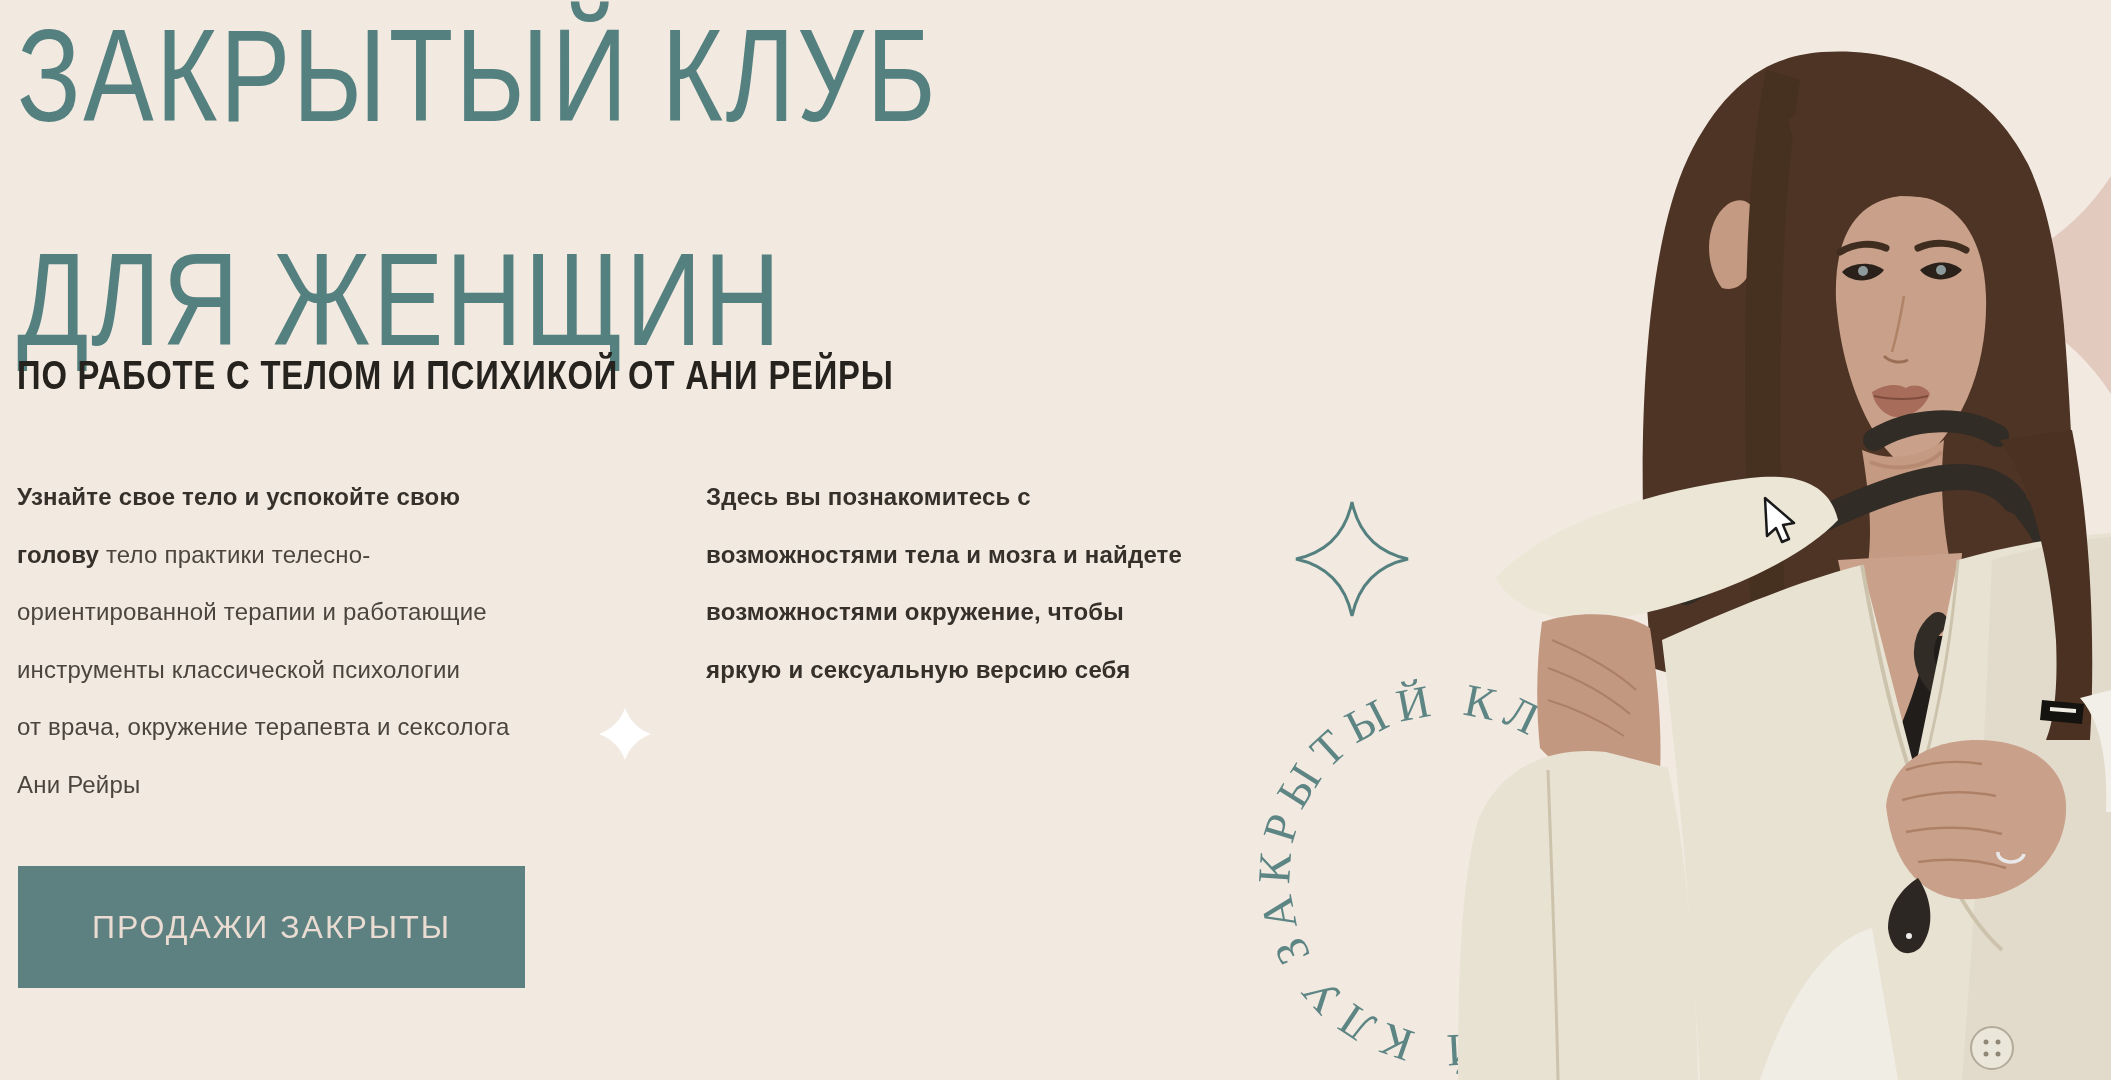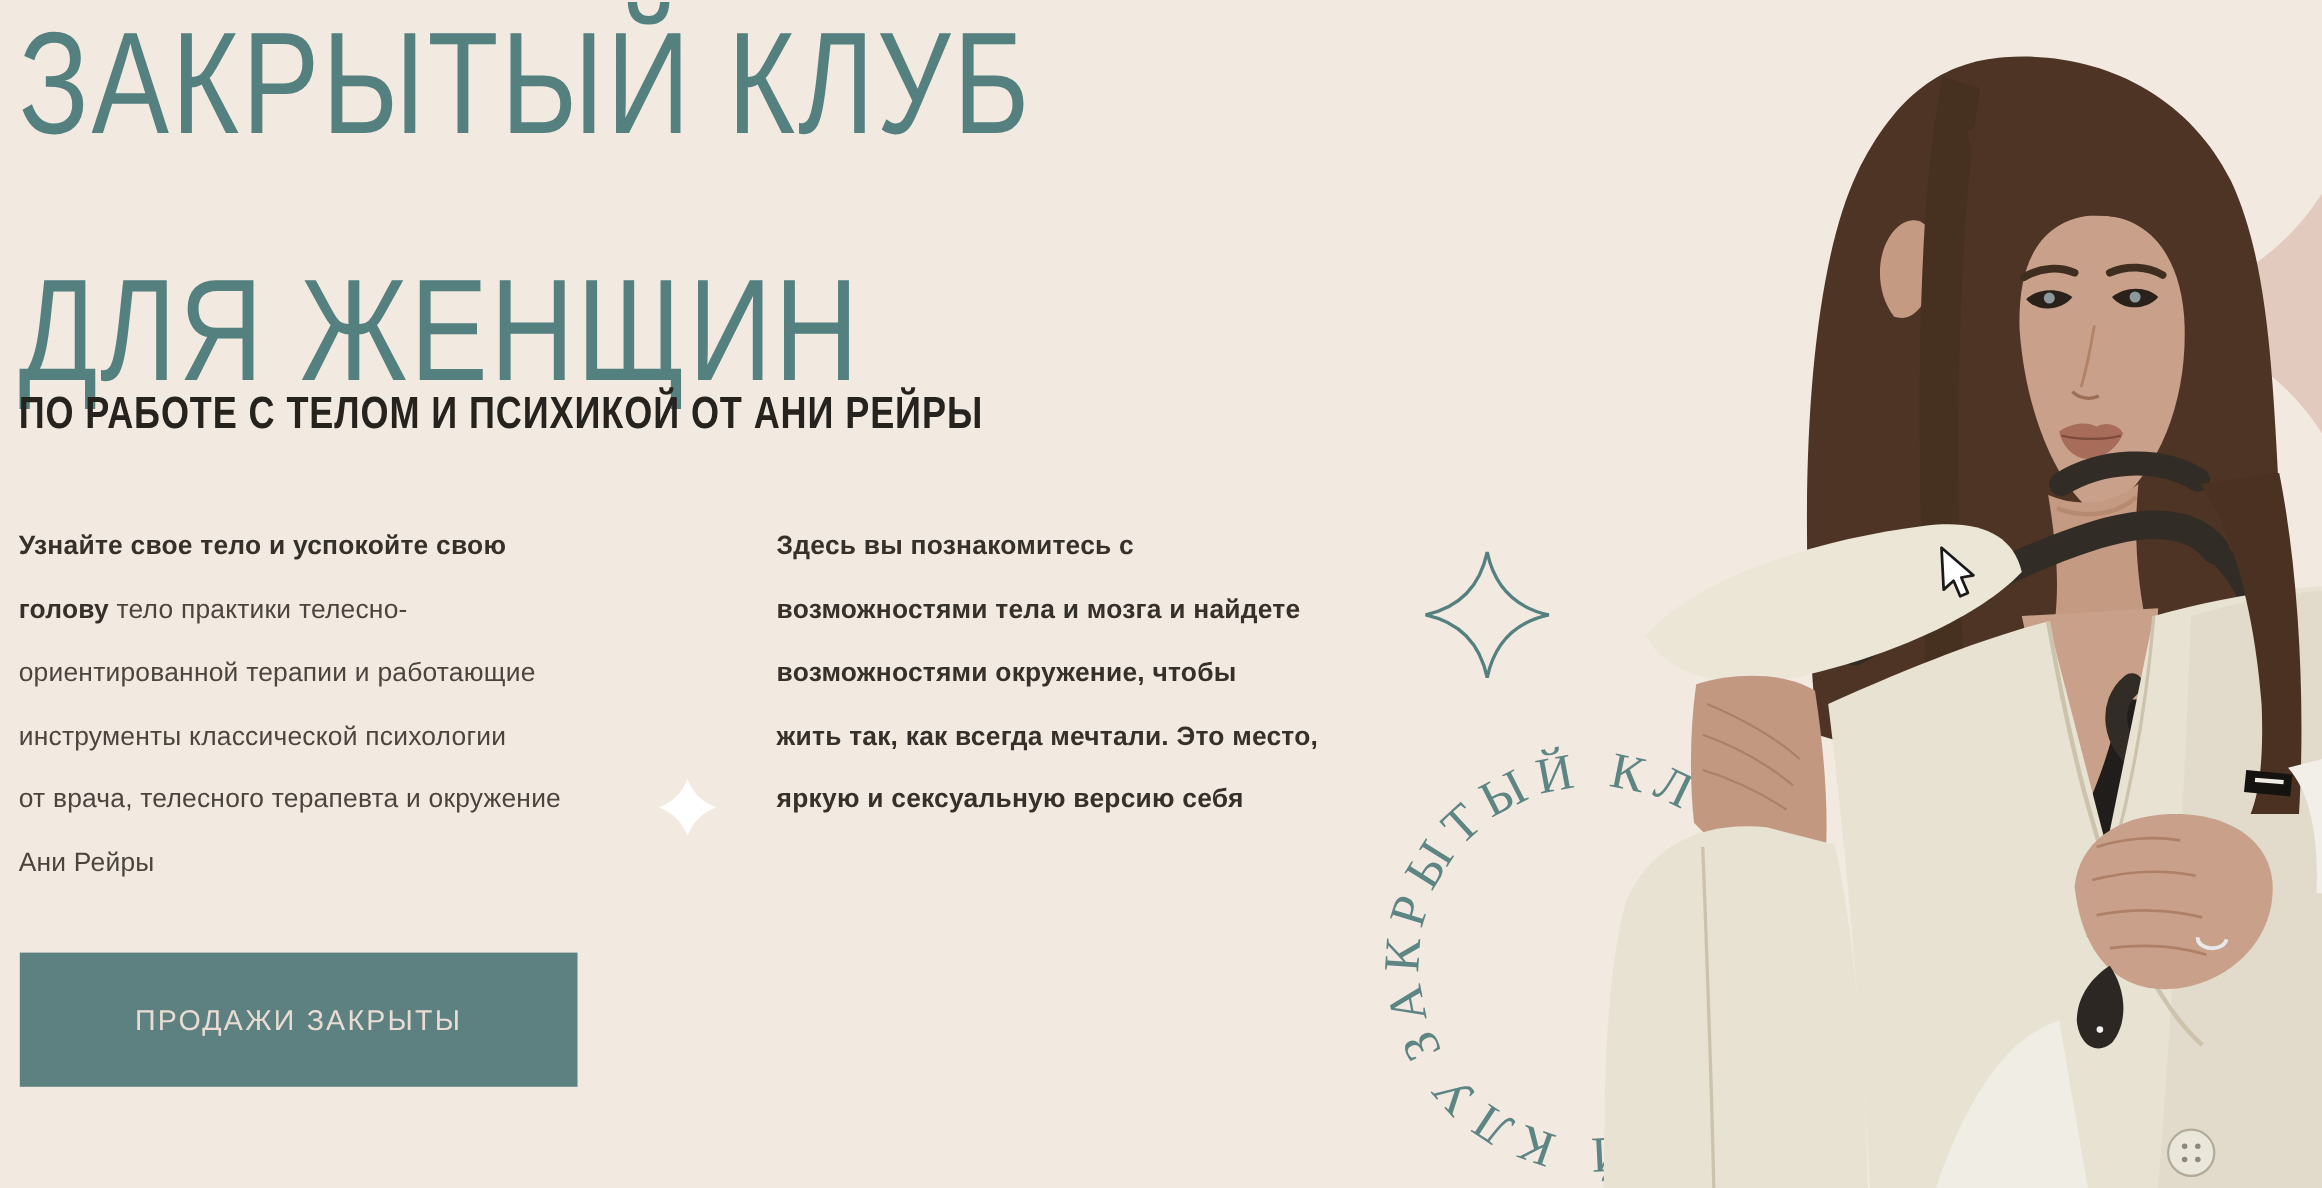--- a/index.html
+++ b/index.html
@@ -38,21 +38,21 @@
   .col .ln{white-space:nowrap;}
   #col-left{left:17px;width:620px;}
   #col-right{left:706px;width:580px;color:#35302a;font-weight:700;}
   .b{font-weight:700;color:#35302a;}
   
   .cta{
     position:absolute;left:18px;top:866px;
     width:507px;height:122px;
     background:#5c8180;border:none;cursor:pointer;
     color:#eadcd2;font-family:"Liberation Sans",sans-serif;
-    font-size:26px;letter-spacing:2px;
+    font-size:32px;letter-spacing:2px;
     display:flex;align-items:center;justify-content:center;
   }
   svg{position:absolute;overflow:visible;}
   .stamp-text{
     font-family:"Liberation Serif",serif;
     font-size:46px;letter-spacing:9px;
     fill:#5d8584;
   }
 </style>
 </head>
@@ -60,29 +60,28 @@
 
 <div class="title-line" id="title1">ЗАКРЫТЫЙ КЛУБ</div>
 <div class="title-line" id="title2">ДЛЯ ЖЕНЩИН</div>
 <div class="subtitle">ПО РАБОТЕ С ТЕЛОМ И ПСИХИКОЙ ОТ АНИ РЕЙРЫ</div>
 
 <div class="col" id="col-left">
   <div class="ln"><span class="b">Узнайте свое тело и успокойте свою</span></div>
   <div class="ln"><span class="b">голову</span><span> тело практики телесно-</span></div>
   <div class="ln">ориентированной терапии и работающие</div>
   <div class="ln">инструменты классической психологии</div>
-  <div class="ln">от врача, телесного терапевта и окружение</div>
+  <div class="ln">от врача, окружение терапевта и сексолога</div>
   <div class="ln">Ани Рейры</div>
 </div>
 
 <div class="col" id="col-right">
   <div class="ln">Здесь вы познакомитесь с</div>
   <div class="ln">возможностями тела и мозга и найдете</div>
   <div class="ln">возможностями окружение, чтобы</div>
-  <div class="ln">жить так, как всегда мечтали. Это место,</div>
   <div class="ln">яркую и сексуальную версию себя</div>
 </div>
 
 <button class="cta">ПРОДАЖИ ЗАКРЫТЫ</button>
 
 <svg class="abs" style="left:0;top:0;" width="2111" height="1080" viewBox="0 0 2111 1080">
 
   <path d="M 1352,502 Q 1362,549 1408,559 Q 1362,569 1352,616 Q 1342,569 1296,559 Q 1342,549 1352,502 Z" fill="none" stroke="#54807f" stroke-width="3"></path>
 
   <path d="M 625,708 Q 632,727 651,734 Q 632,741 625,760 Q 618,741 599,734 Q 618,727 625,708 Z" fill="#ffffff"></path>

